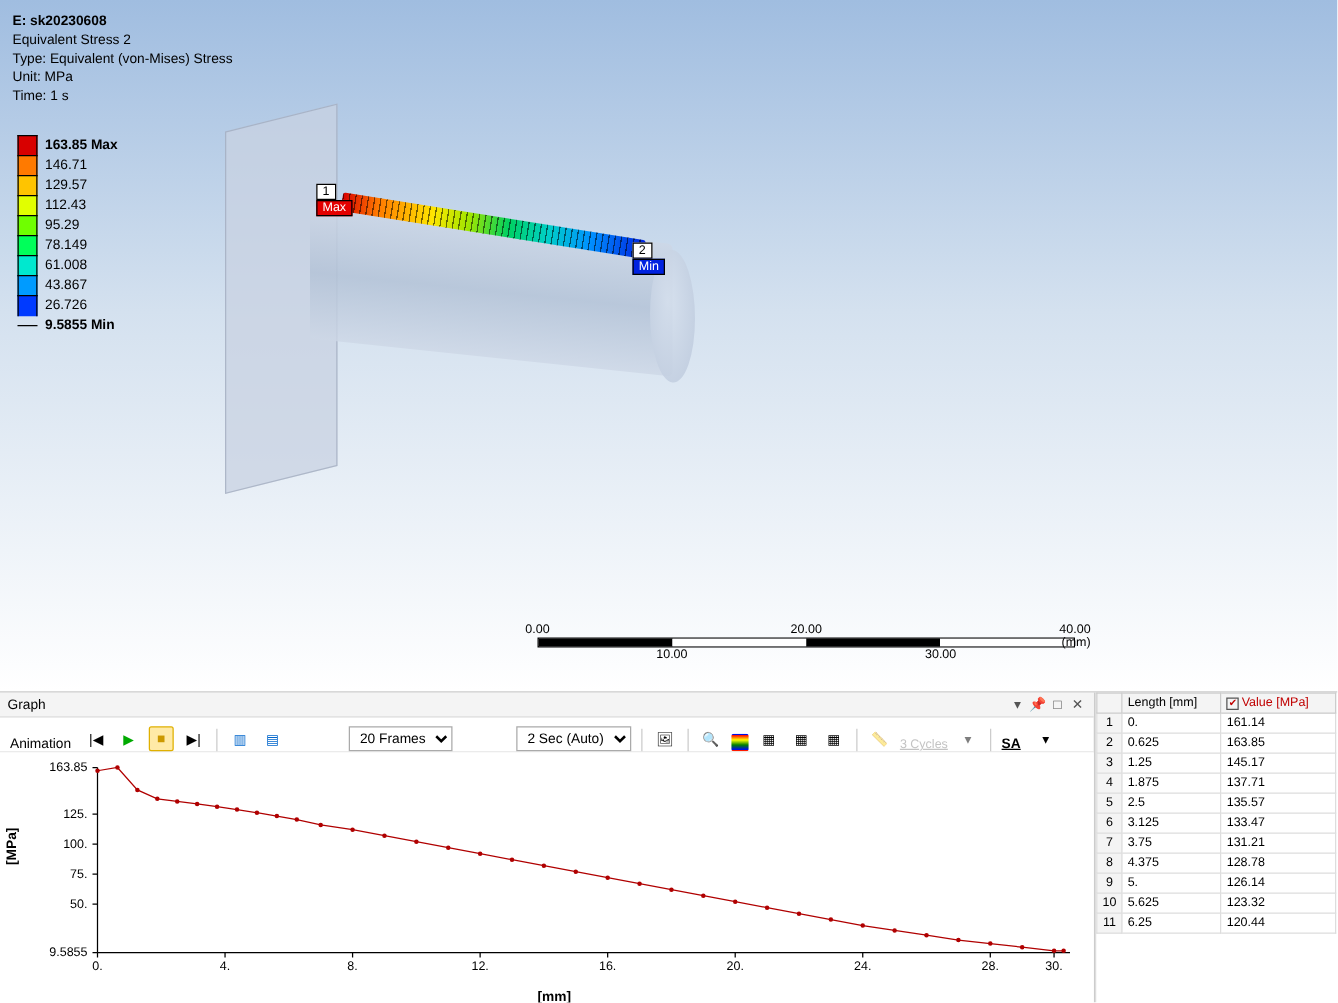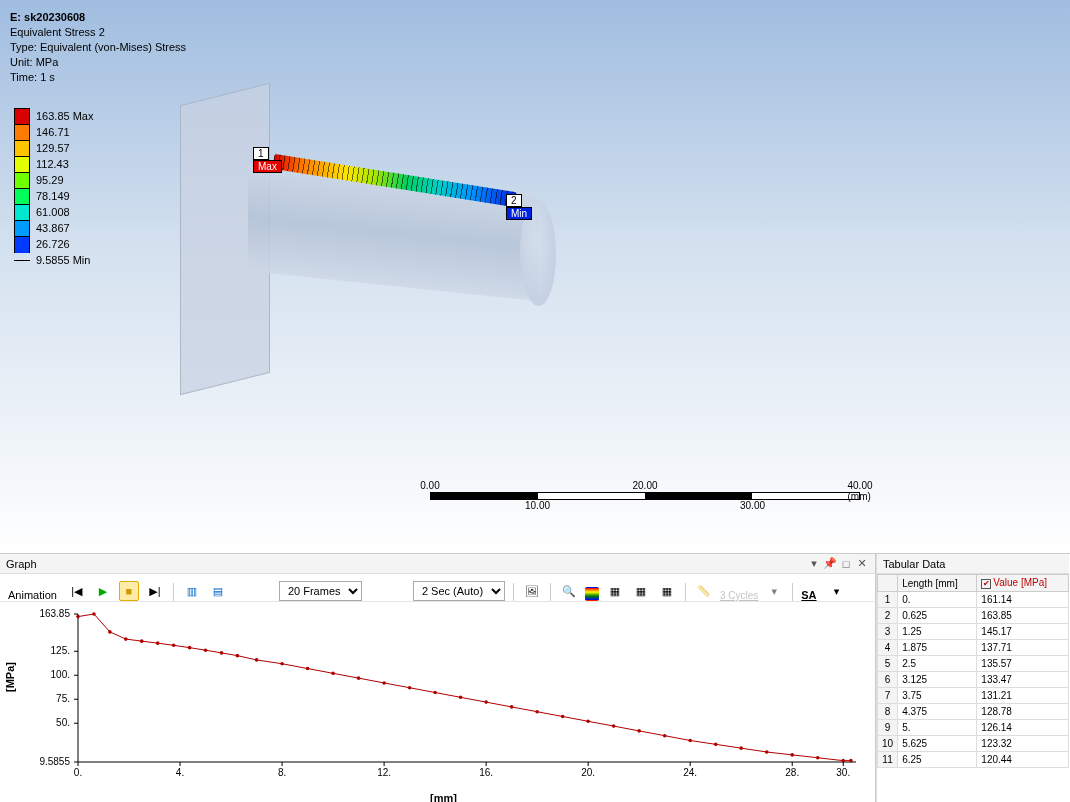--- a/index.html
+++ b/index.html
@@ -13,21 +13,21 @@
     border-bottom: 1px solid #ccc;
   }
   .info-block { position: absolute; left: 10px; top: 10px; color: #000; font-size: 11px; line-height: 15px; }
   .info-block .title { font-weight: bold; }
 
   .legend { position: absolute; left: 14px; top: 108px; }
   .legend-row { display: flex; align-items: center; height: 16px; }
   .legend-swatch { width: 16px; height: 17px; border: 1px solid #000; border-bottom: none; }
   .legend-row:last-child .legend-swatch { border-bottom: 1px solid #000; }
   .legend-label { margin-left: 6px; font-size: 11px; }
-  .legend-label.bold { font-weight: normal; }
+  .legend-label.bold { font-weight: bold; }
 
   
   .plate {
     position: absolute;
     left: 180px; top: 94px; width: 90px; height: 290px;
     background: rgba(200,210,225,0.75);
     transform: skewY(-14deg);
     border: 1px solid rgba(150,160,180,0.6);
   }
   .cyl-body {
@@ -59,21 +59,21 @@
     position: absolute; inset: 0;
     background: repeating-linear-gradient(90deg, rgba(0,0,0,0.55) 0 1px, transparent 1px 5px);
     border-radius: 2px;
   }
   .probe { position:absolute; font-size:10px; }
   .probe .flag { background:#fff; border:1px solid #000; padding:0 4px; display:inline-block; }
   .probe .tag-max { background:#e40000; color:#fff; border:1px solid #000; padding:0 4px; display:inline-block; }
   .probe .tag-min { background:#0022e0; color:#fff; border:1px solid #000; padding:0 4px; display:inline-block; }
 
   
-  .ruler { position: absolute; left: 430px; top: 480px; width: 430px; }
+  .ruler { position: absolute; left: 430px; top: 498px; width: 430px; text-align: right; }
   .ruler-bar { height: 8px; border:1px solid #000; display:flex; }
   .ruler-seg { flex:1; }
   .blk { background:#000; } .wht{ background:#fff;}
   .ruler-top-lbls, .ruler-bot-lbls { position:relative; height:12px; font-size:10px; }
   .ruler-top-lbls span, .ruler-bot-lbls span { position:absolute; transform:translateX(-50%); }
 
   
   .graph-panel { width: 876px; height: 248px; border-right:1px solid #ccc; display:inline-block; vertical-align:top; }
   .panel-header { display:flex; align-items:center; height:20px; padding:0 6px; background:#f4f4f4; border-bottom:1px solid #ddd; font-size:11px; }
   .panel-header .spacer{flex:1;}
@@ -299,23 +299,20 @@
           <circle cx="817.7377049180327" cy="155.76476765555265" r="1.8" fill="#b00000"></circle>
           <circle cx="843.2459016393442" cy="158.64294118219033" r="1.8" fill="#b00000"></circle>
           <circle cx="850.8983606557376" cy="158.64294118219033" r="1.8" fill="#b00000"></circle>
         </svg>
     <div class="ylabel">[MPa]</div>
     <div class="xlabel">[mm]</div>
   </div>
 </div>
 
 <div class="tabular-panel">
-  <div class="panel-header">
-    <span>Tabular Data</span>
-  </div>
   <table class="data-tbl">
     <thead class="tab-head">
           <tr>
       <th></th>
       <th><span>Length [mm]</span></th>
       <th class="v"><span class="chk">✔</span><span>Value [MPa]</span></th>
     </tr>
         </thead>
     <tbody id="tab-body">
           <tr>

